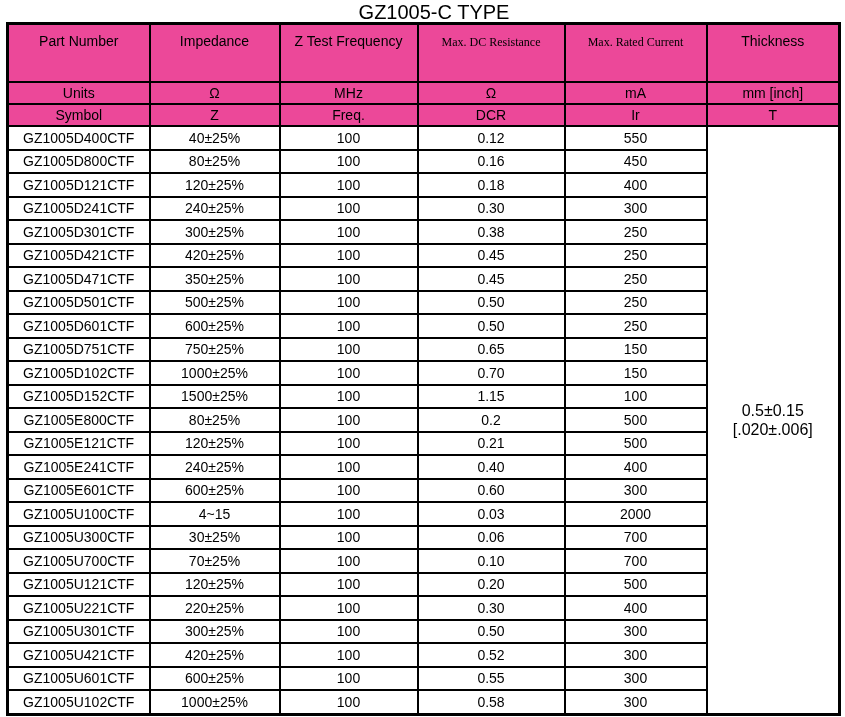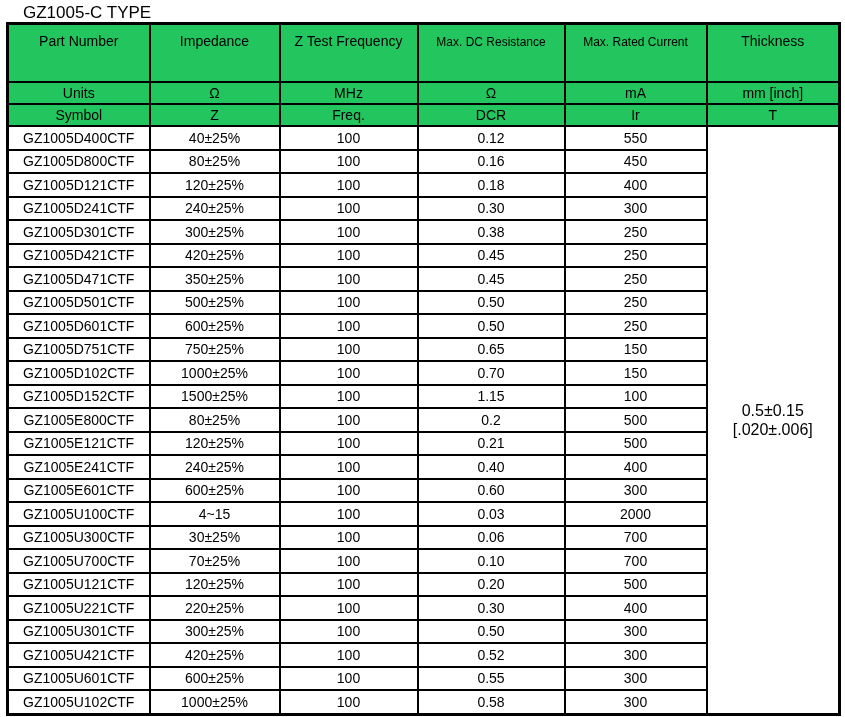--- a/index.html
+++ b/index.html
@@ -6,53 +6,55 @@
     margin: 0;
     padding: 0;
     background: #ffffff;
     width: 845px;
     height: 717px;
     font-family: "Liberation Sans", sans-serif;
     color: #000000;
     overflow: hidden;
   }
   .page-title {
-    font-size: 17px;
+    font-size: 20px;
     line-height: 19px;
     padding: 3px 0 0 23px;
     height: 19px;
     white-space: nowrap;
+    text-align: center;
   }
   table.spec-table {
     border-collapse: collapse;
     table-layout: fixed;
     margin-left: 6px;
     width: 832px;
     border: 3px solid #000000;
   }
   .spec-table th, .spec-table td {
     border: 2px solid #000000;
     text-align: center;
     font-weight: normal;
     font-size: 14px;
     padding: 0;
     white-space: nowrap;
     overflow: hidden;
   }
   .spec-table thead th {
-    background: #22c55e;
+    background: #ec4899;
   }
   tr.main-header-row th {
     height: 46px;
     vertical-align: top;
     padding-top: 8px;
   }
   tr.main-header-row th.small-header {
     font-size: 12px;
     padding-top: 10px;
+    font-family: Liberation Serif, serif;
   }
   tr.units-row th, tr.symbol-row th {
     height: 20px;
     vertical-align: middle;
   }
   .spec-table tbody td {
     height: 21.5px;
     background: #ffffff;
     vertical-align: middle;
   }

